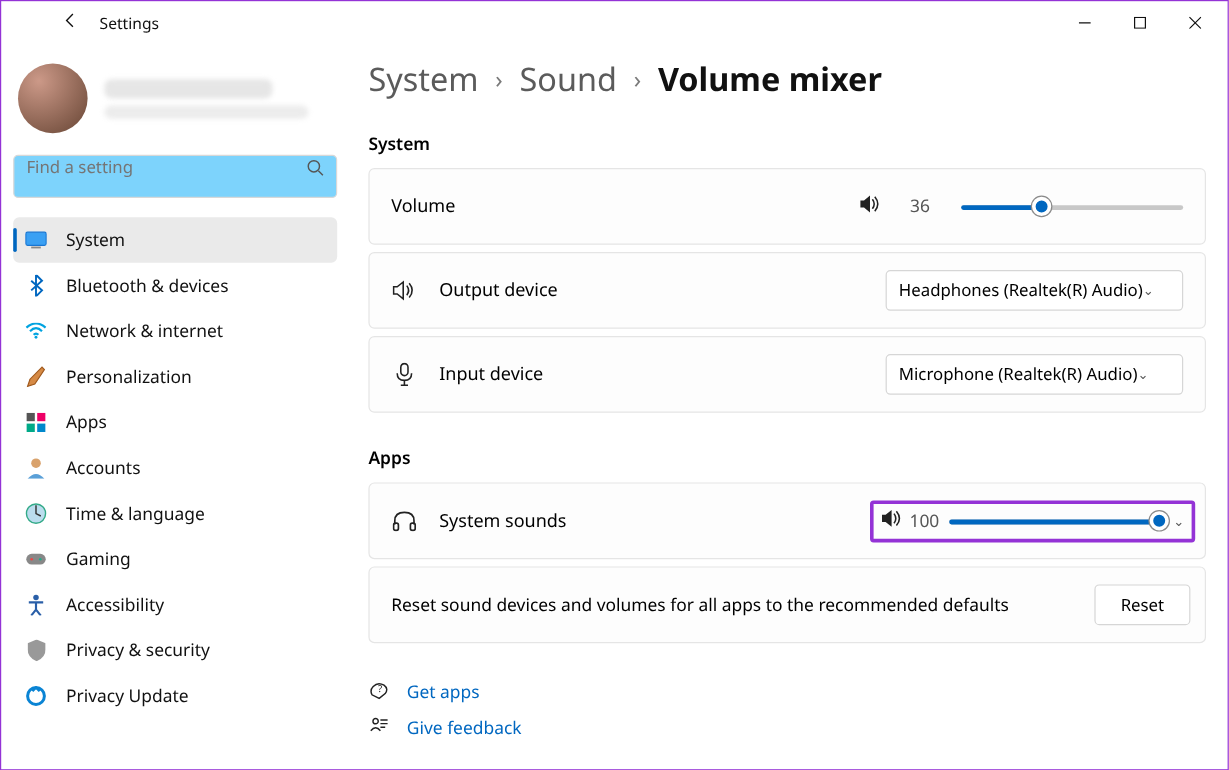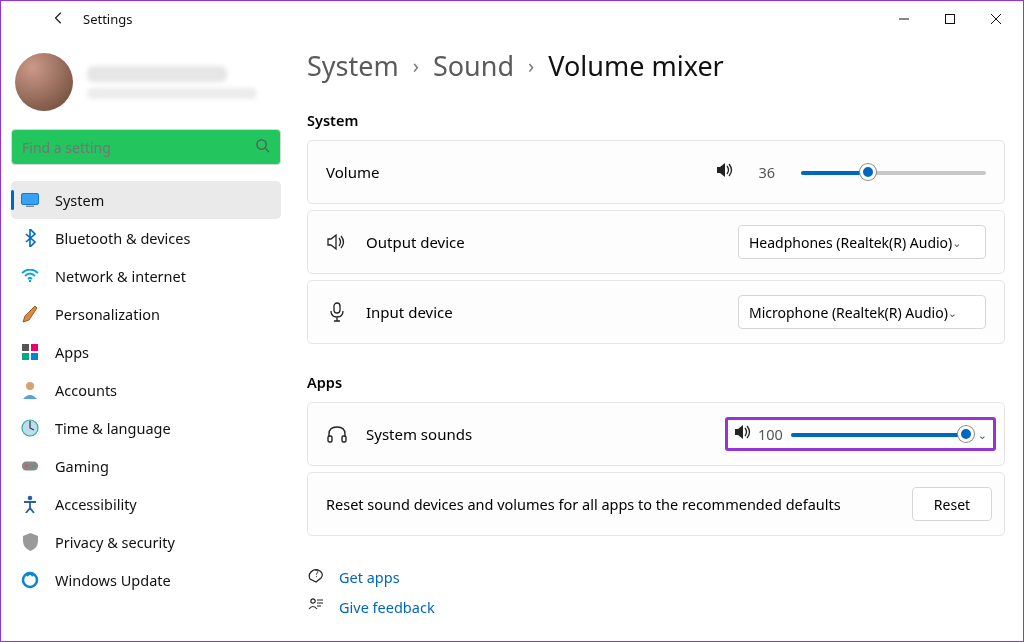--- a/index.html
+++ b/index.html
@@ -14,36 +14,36 @@
   .layout { display: flex; height: calc(100% - 36px); }
 
   
   .sidebar { width: 290px; padding: 8px 10px 12px 10px; }
   .profile { display: flex; align-items: center; gap: 14px; margin: 8px 4px 18px 4px; }
   .avatar { width: 58px; height: 58px; border-radius: 50%; background: radial-gradient(circle at 30% 25%, #c98, #643); }
   .profile .name-block { display:flex; flex-direction:column; }
   .name-block .dn { width:140px; height:16px; background:#e6e6e6; border-radius:6px; filter: blur(2px); margin-bottom:6px; }
   .name-block .em { width:170px; height:11px; background:#ececec; border-radius:6px; filter:blur(2px); }
 
-  .search-box { display:flex; align-items:center; border:1px solid #d8d8d8; border-radius:4px; background:#22c55e; height:36px; padding:0 10px; margin-bottom:16px; }
+  .search-box { display:flex; align-items:flex-start; border:1px solid #d8d8d8; border-radius:4px; background:#7dd3fc; height:36px; padding:0 10px; margin-bottom:16px; }
   .search-box input { border:none; outline:none; font-size:14px; flex:1; background:transparent; }
   .search-box .mag { color:#555; }
 
   .nav { list-style:none; }
   .nav-item { display:flex; align-items:center; gap:16px; height:38px; padding:0 10px; border-radius:5px; font-size:14.5px; color:#111; position:relative; }
   .nav-item.selected { background:#eaeaea; }
   .nav-item.selected::before { content:""; position:absolute; left:0; top:9px; bottom:9px; width:3px; background:#0067c0; border-radius:3px; }
   .nav-icon { width:18px; height:18px; display:flex; align-items:center; justify-content:center; }
 
   
   .main { flex:1; padding: 10px 18px 0 16px; overflow:auto; }
   .breadcrumbs { display:flex; align-items:center; gap:14px; margin-bottom: 26px; }
   .crumb-link { font-size: 27px; color:#5b5b5b; }
   .crumb-sep  { font-size: 20px; color:#7a7a7a; }
-  .crumb-current { font-size:27px; font-weight:400; color:#111; }
+  .crumb-current { font-size:27px; font-weight:700; color:#111; }
 
   .section-h { font-size:14.5px; font-weight:600; margin-bottom:10px; }
   .section-h.apps { margin-top:28px; }
   .card { border:1px solid #e5e5e5; border-radius:5px; background:#fdfdfd; margin-bottom:6px; min-height:64px; display:flex; align-items:center; padding:0 18px; gap:18px; font-size:15px; }
   .card .lead-icon { width:22px; display:flex; justify-content:center; color:#333; }
   .card .label { flex:0 0 auto; }
   .card .grow { flex:1; }
   .vol-num { color:#555; font-size:14.5px; margin: 0 8px 0 6px; }
   .speaker-mini { color:#333; }
 
@@ -206,21 +206,21 @@
           </span>
         <span>Privacy &amp; security</span>
       </li>
       <li class="nav-item">
         <span class="nav-icon">
             <svg width="18" height="18" viewBox="0 0 18 18">
               <circle cx="9" cy="9" r="7" stroke="#0a84d4" stroke-width="2.5" fill="none"></circle>
               <path d="M9 2 L12 5 L9 2 L6 5" stroke="#0a84d4" stroke-width="2" fill="none"></path>
             </svg>
           </span>
-        <span>Windows Update</span>
+        <span>Privacy Update</span>
       </li>
     </ul>
   </aside>
 
   <main class="main">
     <div class="breadcrumbs">
       <span class="crumb-link">System</span>
       <span class="crumb-sep">›</span>
       <span class="crumb-link">Sound</span>
       <span class="crumb-sep">›</span>

